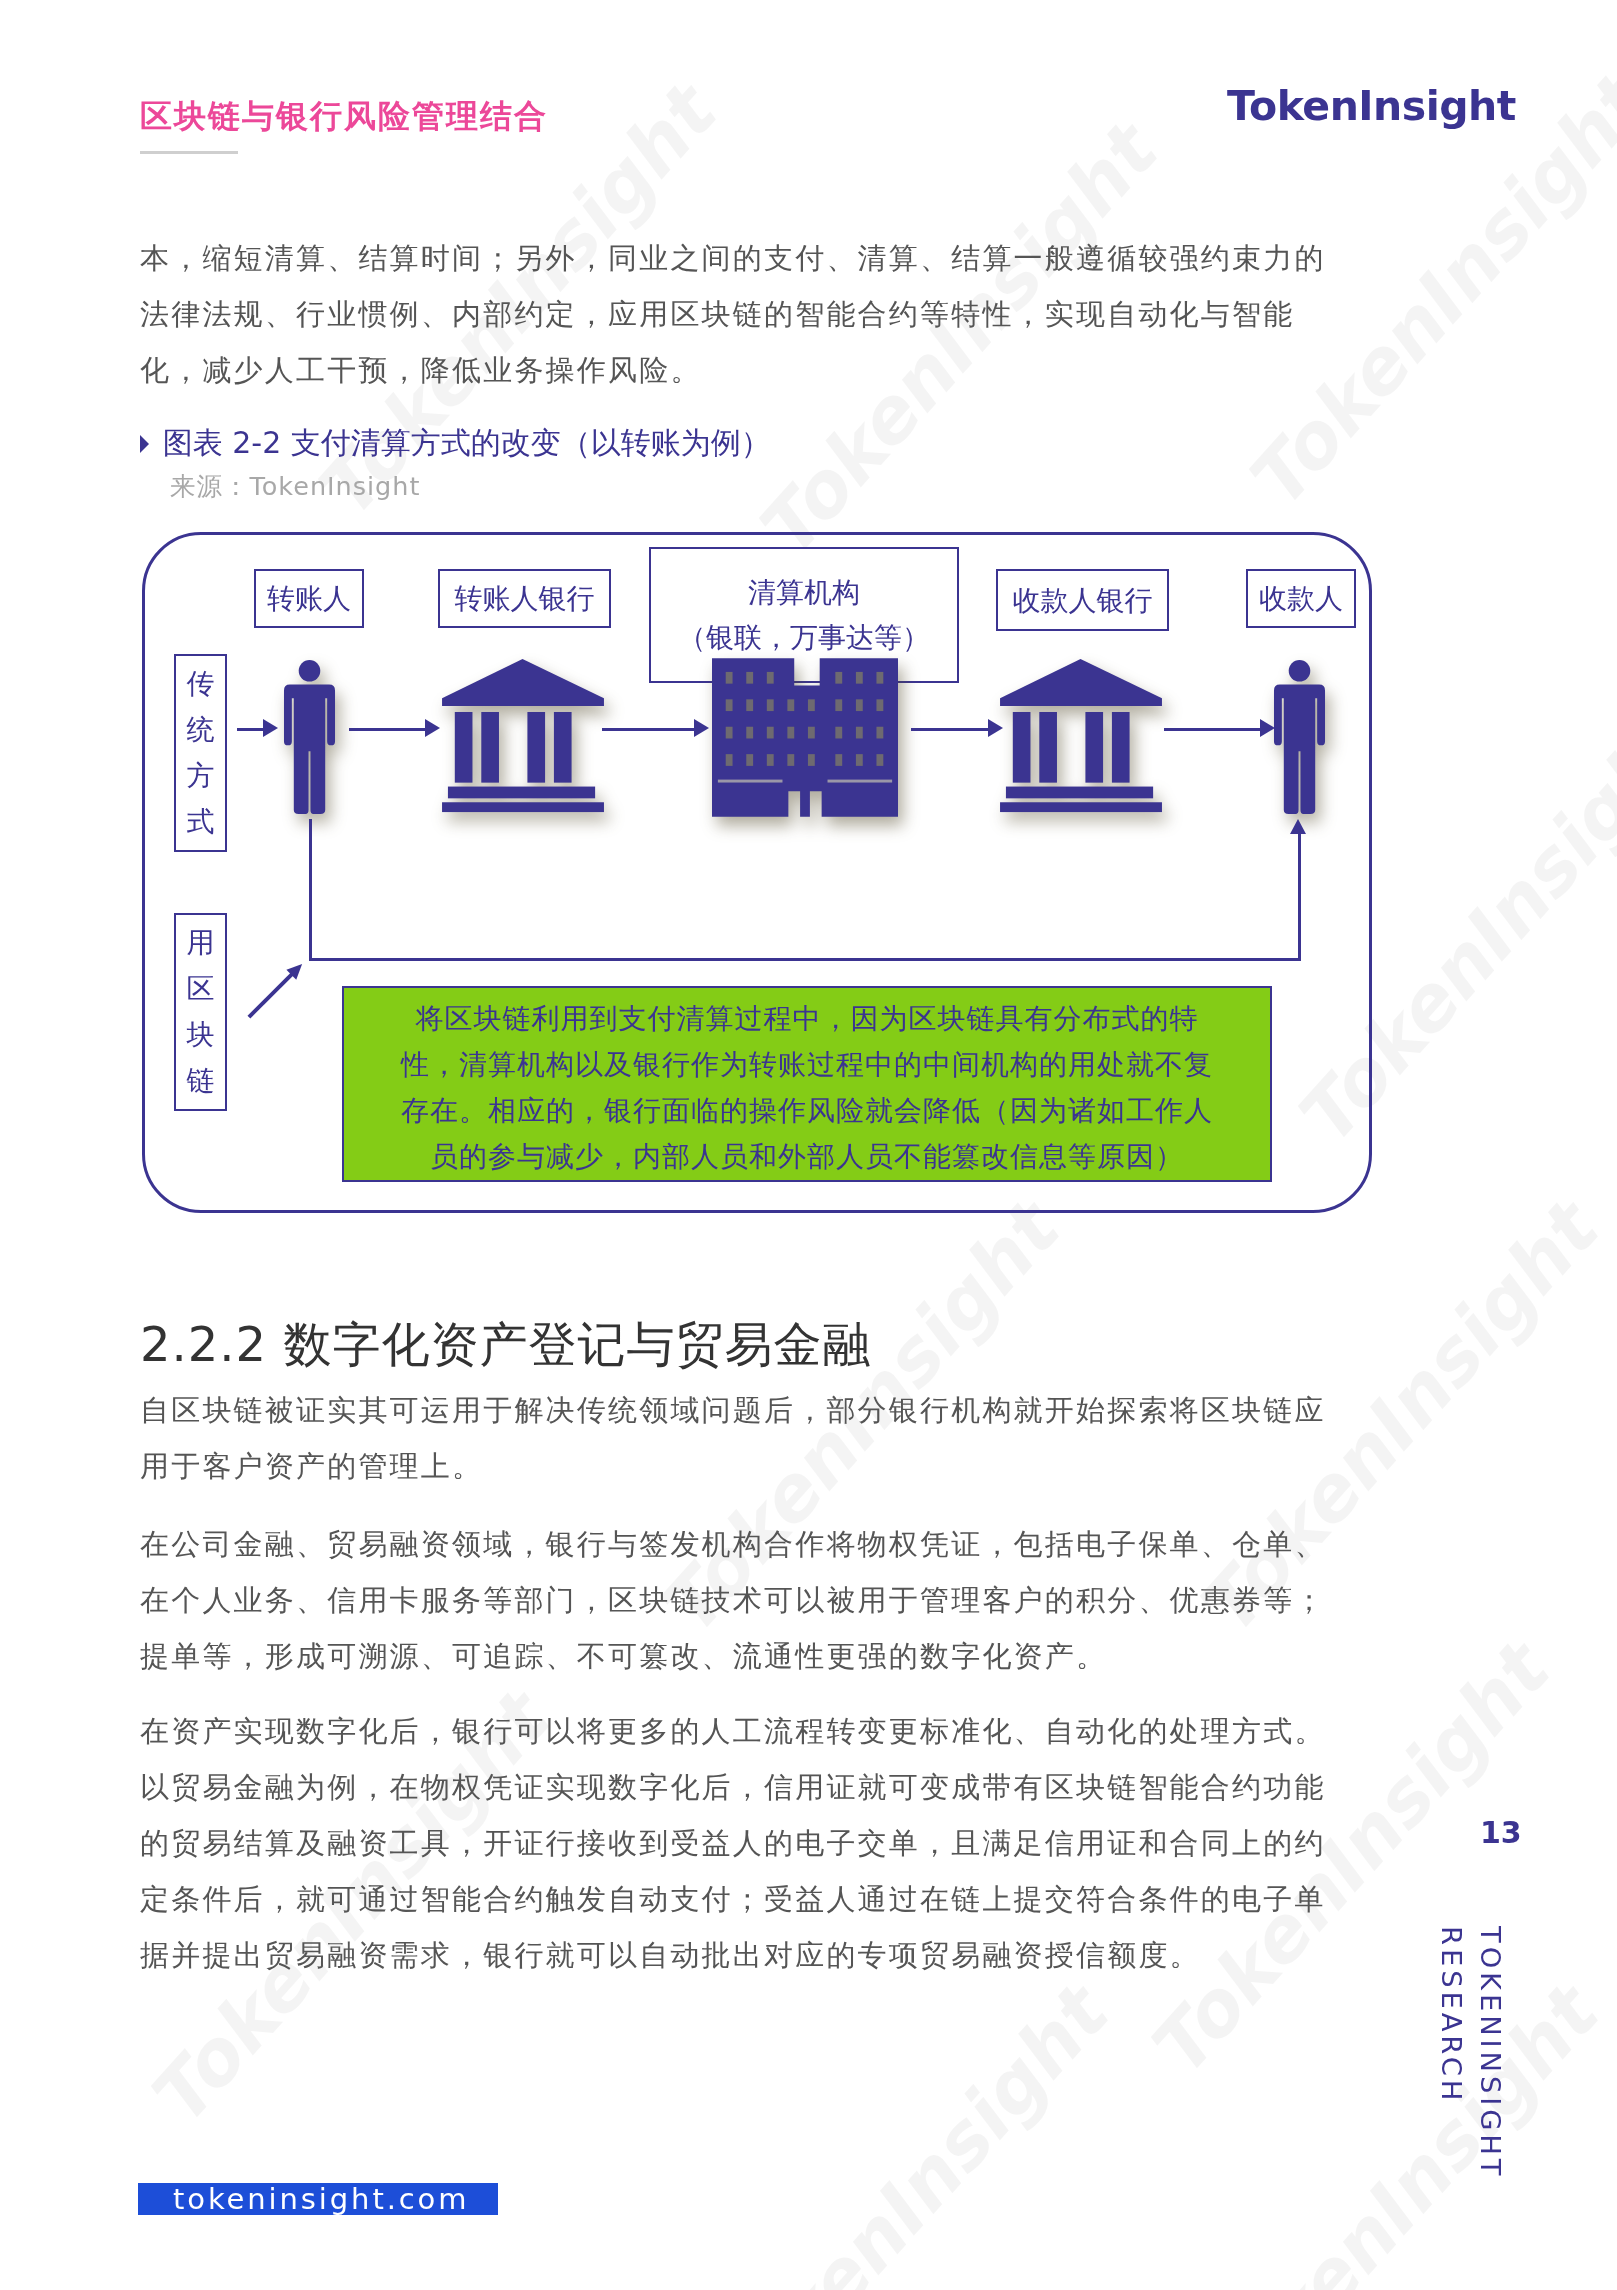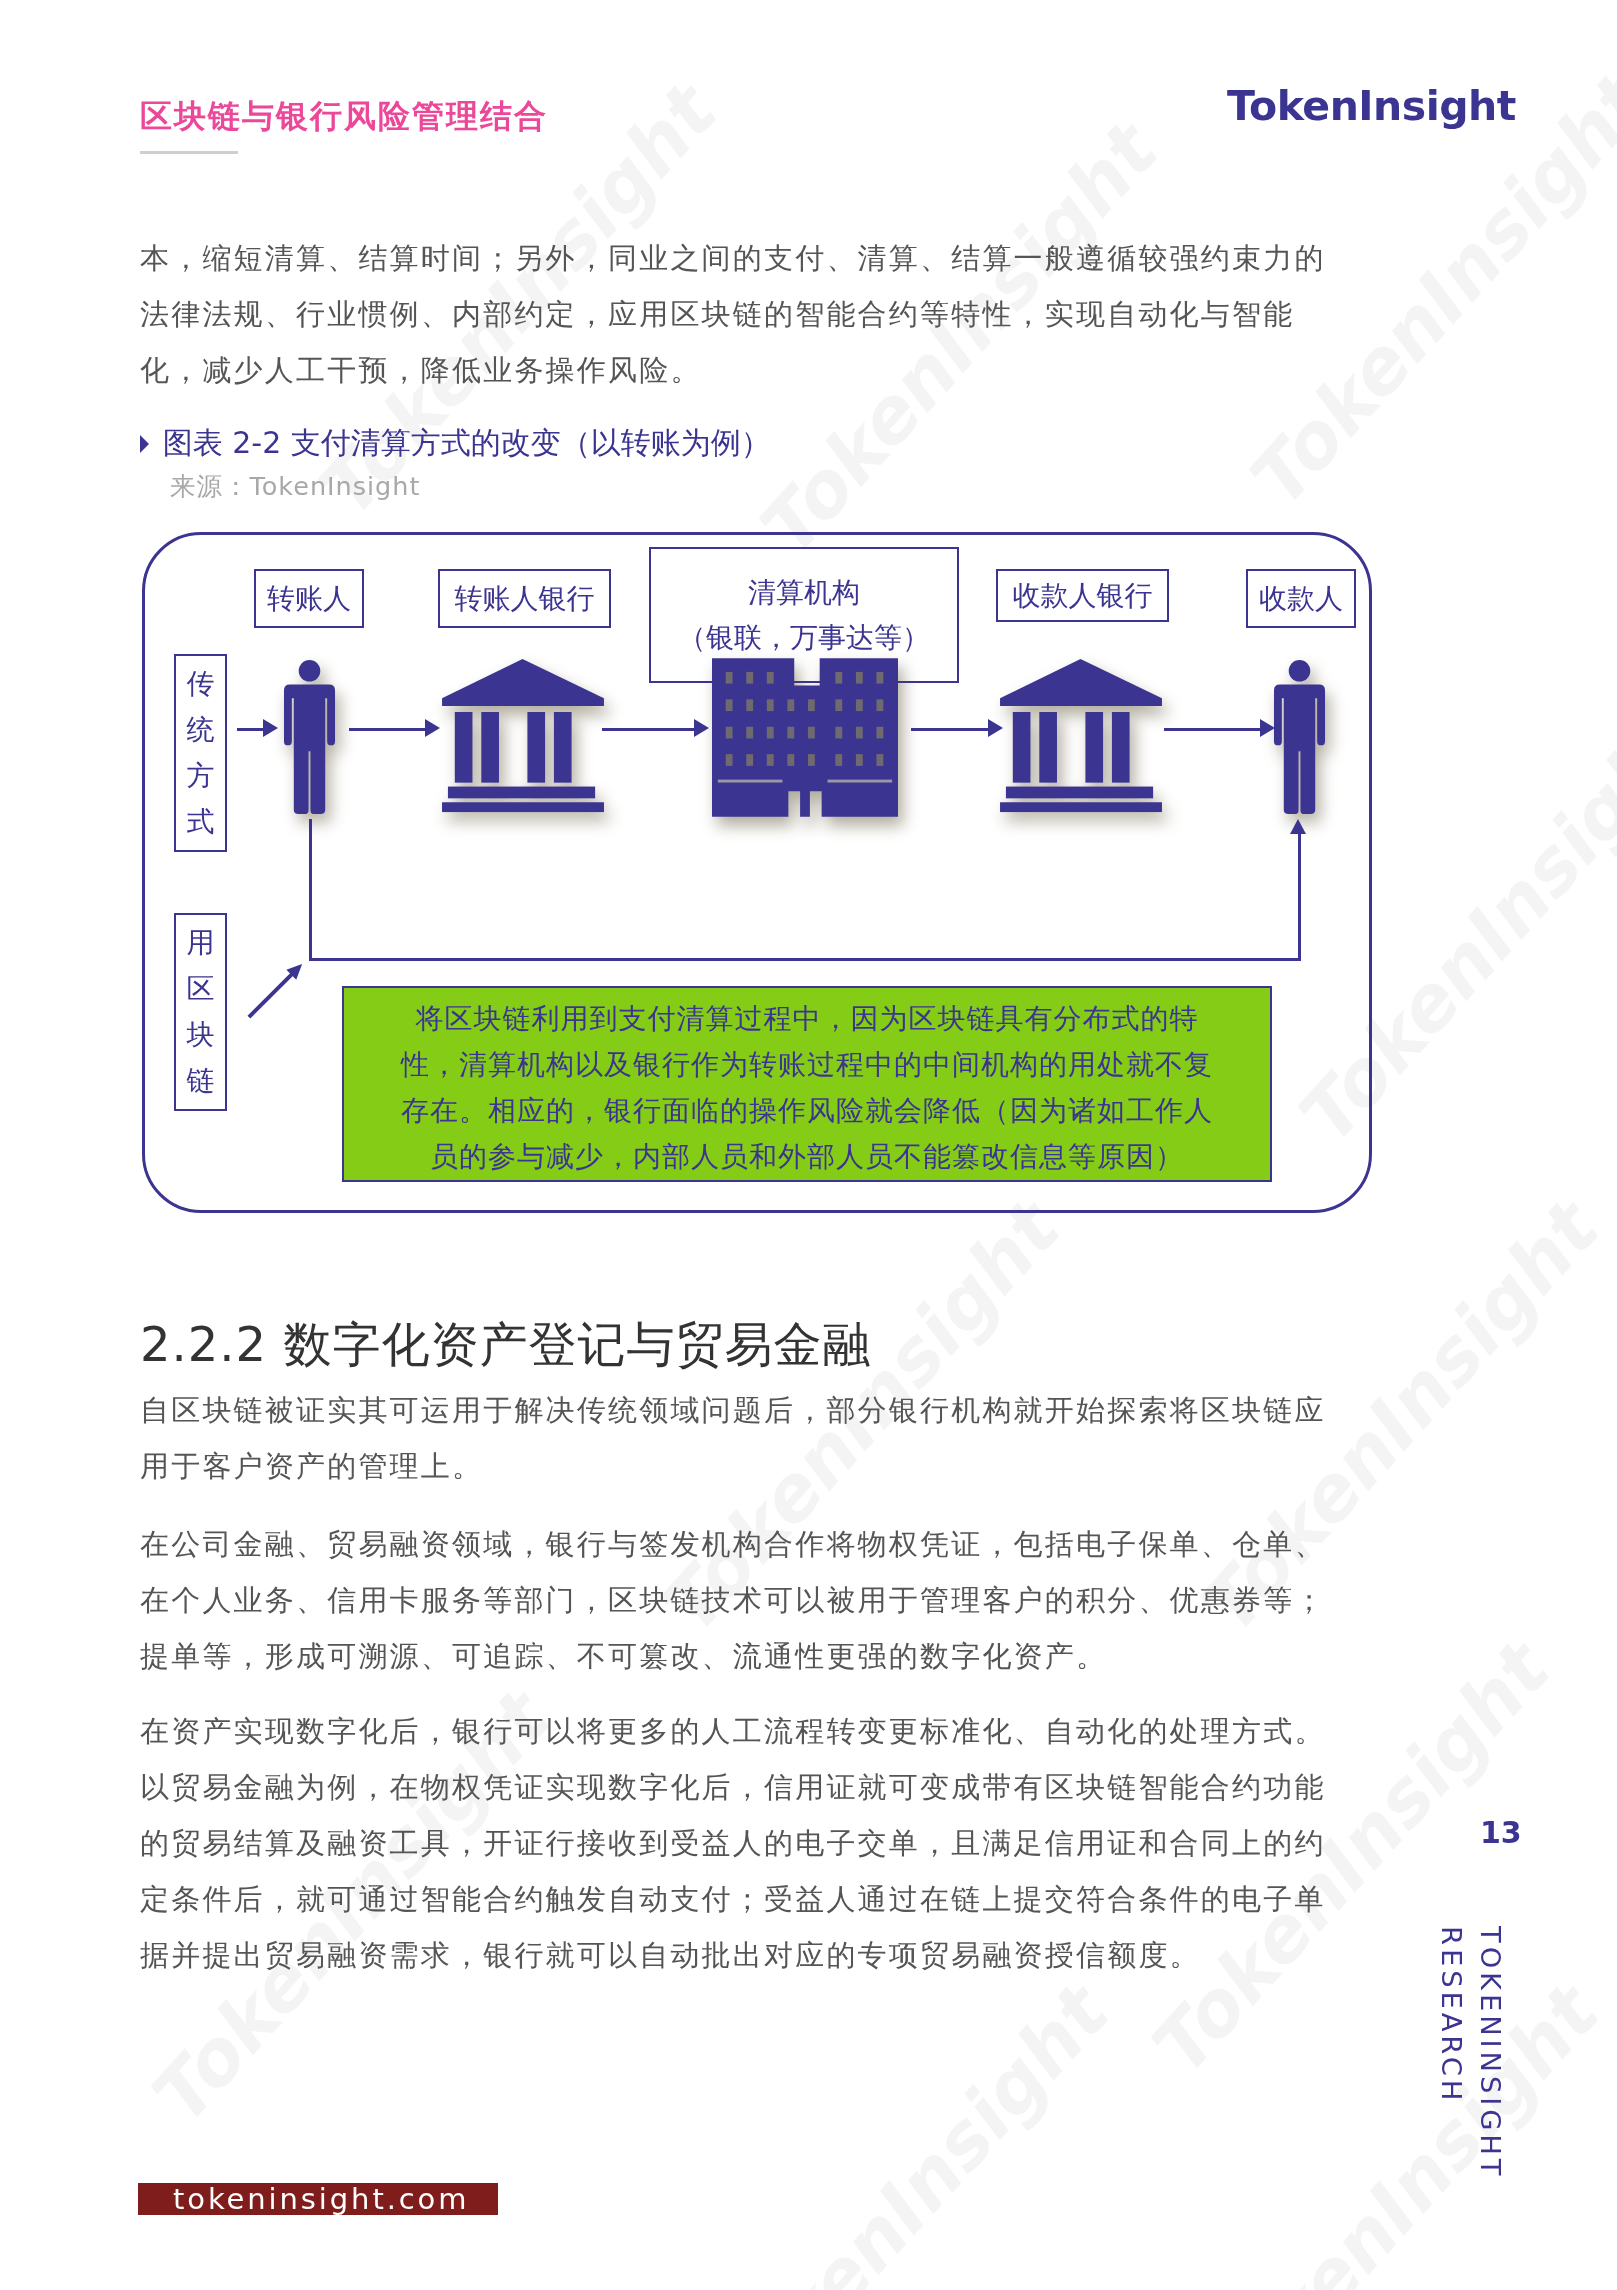--- a/index.html
+++ b/index.html
@@ -58,21 +58,21 @@
     .icon { position: absolute; filter: drop-shadow(5.9px 9.8px 7.8px rgba(80,70,40,0.45)); }
 
     .section-heading { left: 140px; top: 1313px; font-size: 48px; color: #333; letter-spacing: 1px; }
 
     .page-number { left: 1480px; top: 1774px; font-size: 30px; font-weight: bold; color: #3b3491; margin-top: 41px; }
     .vertical-brand {
       left: 1441px; top: 1926px; width: 69px; height: 265px;
       writing-mode: vertical-rl; font-size: 27.4px; color: #3b3491; letter-spacing: 3.9px; line-height: 39px;
     }
     .footer-url {
-      left: 138px; top: 2183px; width: 360px; height: 32px; background: #7f1d1d;
+      left: 138px; top: 2183px; width: 360px; height: 32px; background: #1d4ed8;
       color: #ffffff; font-size: 29px; letter-spacing: 2.9px; line-height: 32px; padding-left: 35px; box-sizing: border-box;
     }
   </style>
 </head>
 <body>
 
 <div class="wm-layer">
   <div class="wm-word" style="left:245px;top:255px;">TokenInsight</div>
   <div class="wm-word" style="left:686px;top:294px;">TokenInsight</div>
   <div class="wm-word" style="left:1176px;top:245px;">TokenInsight</div>
@@ -108,21 +108,21 @@
     <div class="label-box" style="left:109px;top:34px;width:110px;height:59px;">
       <span>转账人</span>
     </div>
     <div class="label-box" style="left:293px;top:34px;width:173px;height:59px;">
       <span>转账人银行</span>
     </div>
     <div class="label-box" style="left:504px;top:11.8px;width:310px;height:136px;flex-direction:column;">
       <span>清算机构</span>
       <span>（银联，万事达等）</span>
     </div>
-    <div class="label-box" style="left:851px;top:34px;width:173px;height:53px;">
+    <div class="label-box" style="left:851px;top:34px;width:173px;height:62px;">
       <span>收款人银行</span>
     </div>
     <div class="label-box" style="left:1101px;top:34px;width:110px;height:59px;">
       <span>收款人</span>
     </div>
 
     <div class="label-box vbox" style="left:29px;top:119px;width:53px;height:198px;">
       <span>传</span>
       <span>统</span>
       <span>方</span>

